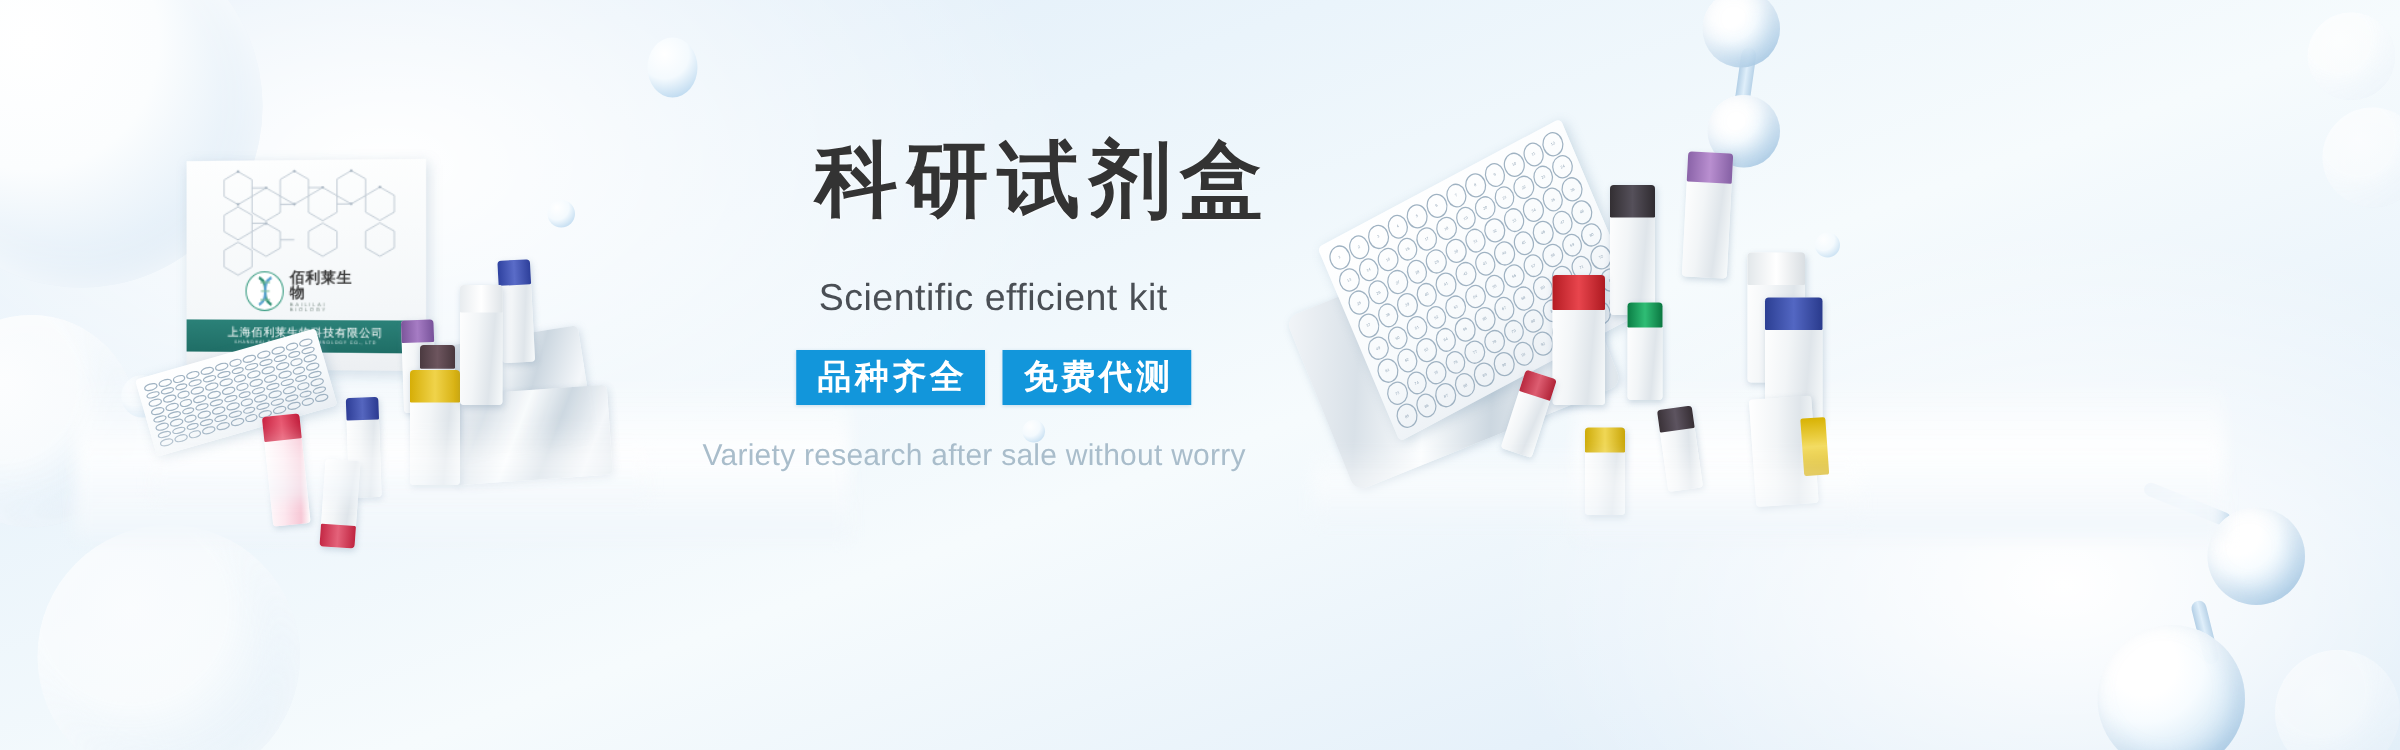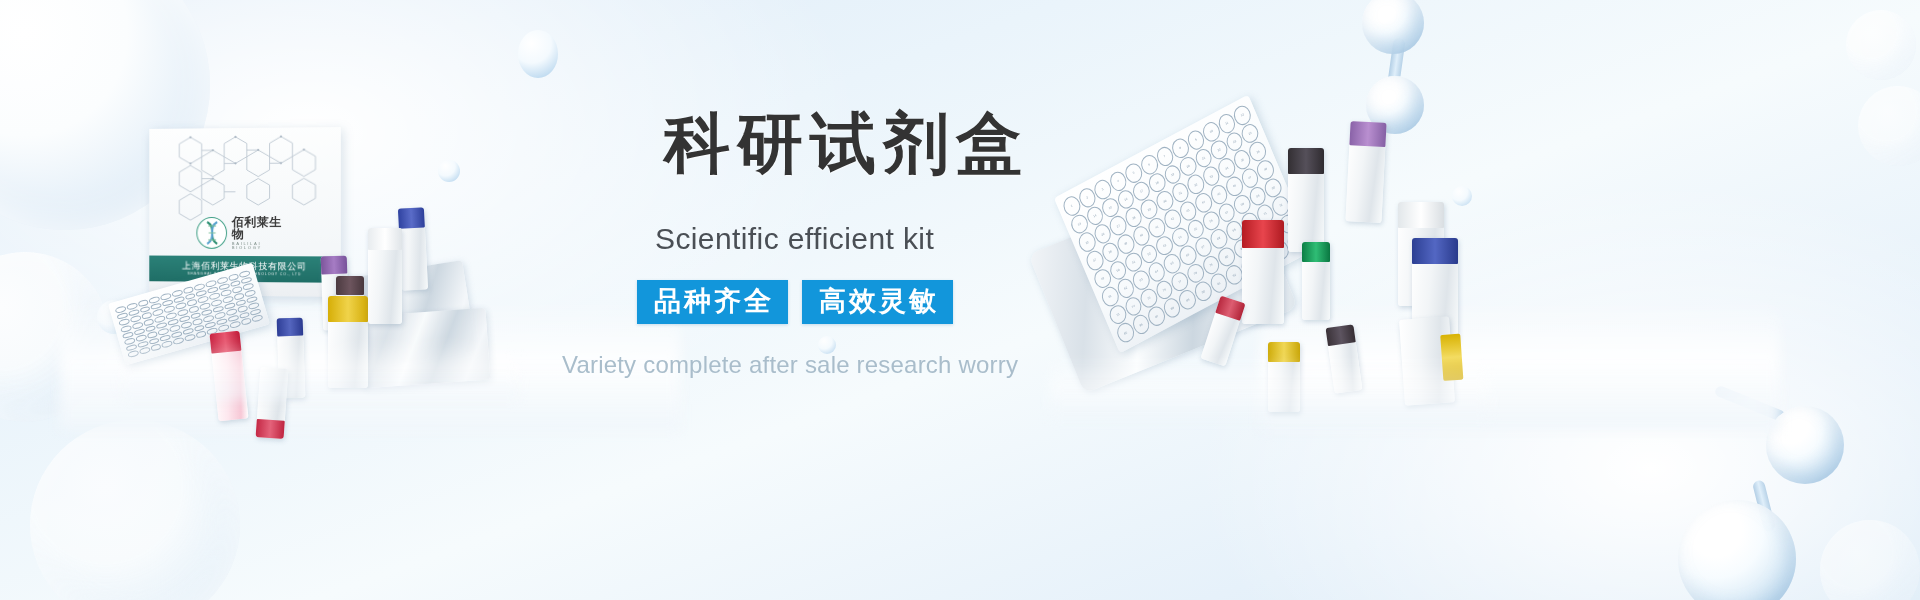--- a/index.html
+++ b/index.html
@@ -59,21 +59,20 @@
   .wells{position:absolute;inset:0;display:grid;grid-template-columns:repeat(12,1fr);grid-template-rows:repeat(8,1fr);gap:1px;padding:6px 5px;box-sizing:border-box;}
   .well{border:.7px solid #9fb2c2;border-radius:50%;font-size:3px;color:#8ea2b4;display:flex;align-items:center;justify-content:center;}
   .foil{position:absolute;background:linear-gradient(115deg,#f2f5f8 0%,#d9e1e8 22%,#fbfdfe 42%,#ccd7e0 62%,#f4f7fa 84%,#dde5eb 100%);box-shadow:1px 2px 7px rgba(110,140,168,.28);}
   .surface{position:absolute;background:linear-gradient(180deg,rgba(255,255,255,0) 0%,rgba(255,255,255,.85) 48%,rgba(240,246,251,.95) 100%);filter:blur(6px);}
   
   .copy{position:absolute;left:0;top:0;width:1920px;height:600px;}
   .title{
     position:absolute;left:652px;top:110px;width:600px;
     font-size:66px;font-weight:bold;color:#333333;letter-spacing:7px;line-height:1;
     text-shadow:0 1px 2px rgba(255,255,255,.8);
-    margin-left:12px;
   }
   .subtitle{
     position:absolute;left:655px;top:224px;width:600px;
     font-size:30px;color:#4a4f55;letter-spacing:.4px;line-height:1;font-weight:300;
   }
   .badges{position:absolute;left:637px;top:280px;width:320px;}
   .badge-row{display:flex;gap:14px;margin-bottom:8px;}
   .badge{
     background:#1296db;color:#ffffff;font-size:27px;font-weight:bold;
     letter-spacing:3px;padding:6px 14px 8px 17px;line-height:1.12;white-space:nowrap;
@@ -449,24 +448,24 @@
 
   <div class="copy">
 
     <div class="title">科研试剂盒</div>
 
     <div class="subtitle">Scientific efficient kit</div>
 
     <div class="badges">
       <div class="badge-row">
         <span class="badge">品种齐全</span>
-        <span class="badge">高效灵敏</span>
+        <span class="badge">免费代测</span>
       </div>
       <div class="badge-row">
       </div>
     </div>
 
     <div class="tagline">
-      <div>Variety complete after sale research worry</div>
+      <div>Variety research after sale without worry</div>
     </div>
 
   </div>
 </div>
 
 </body></html>

